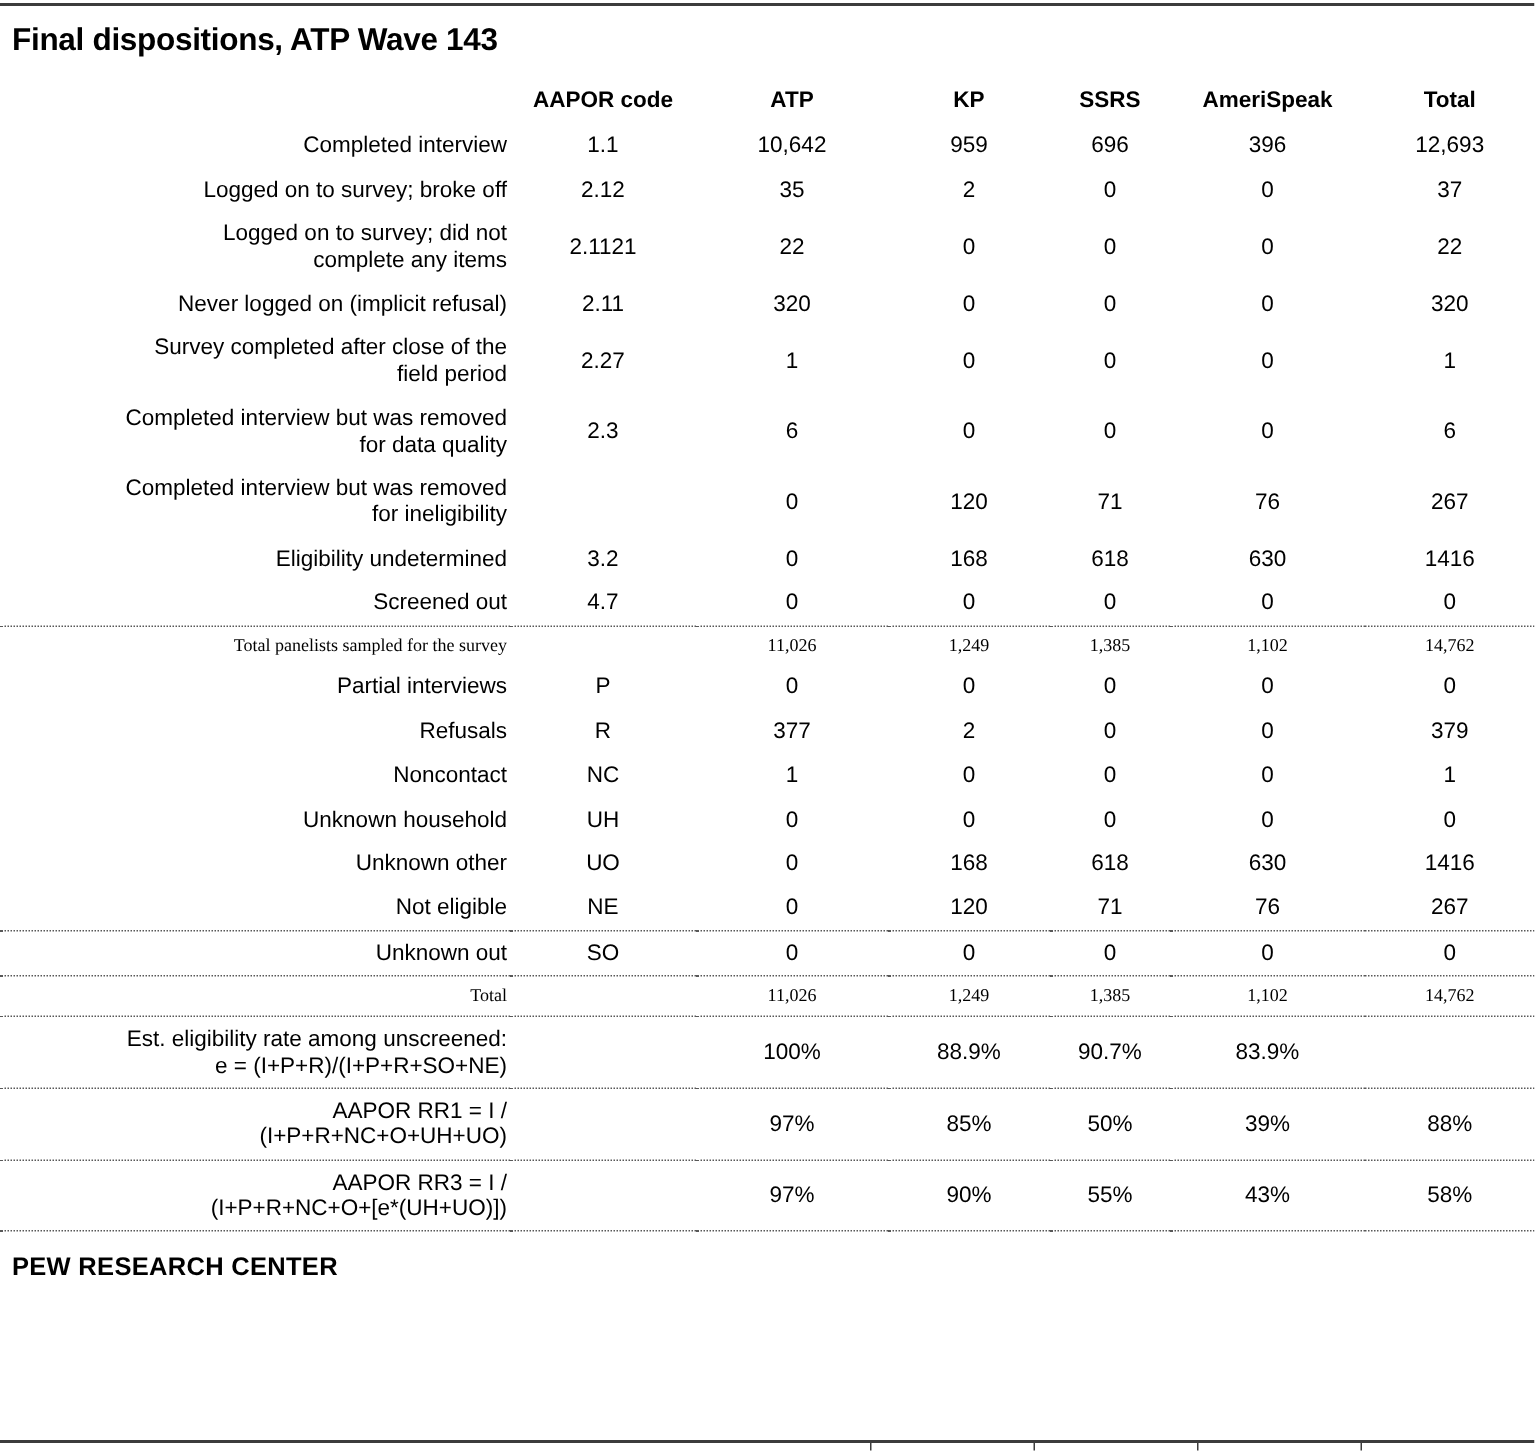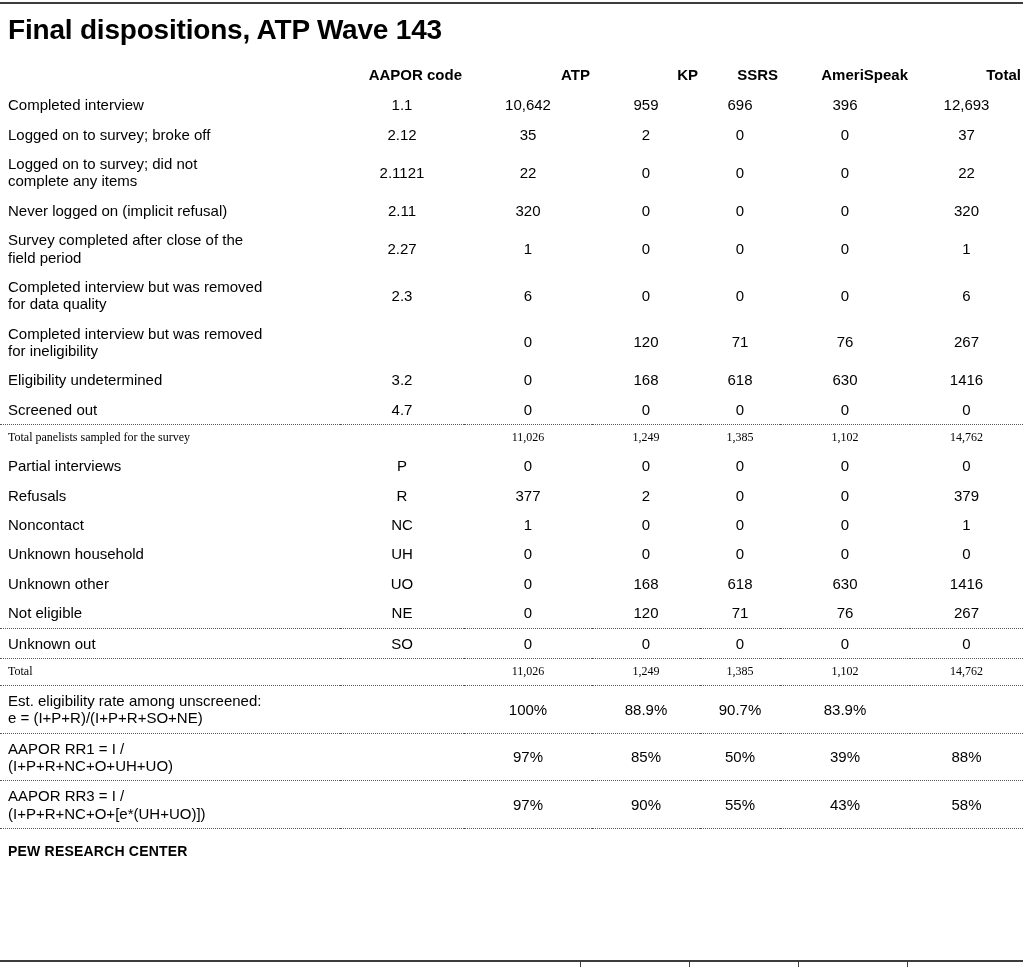--- a/index.html
+++ b/index.html
@@ -15,21 +15,21 @@
     min-height: 969px;
     background: #ffffff;
     box-sizing: border-box;
   }
   .top-rule {
     height: 2px;
     background: #3c3c3c;
     margin: 2px 0 0 0;
   }
   .page-title {
-    font-size: 28px;
+    font-size: 21px;
     font-weight: 700;
     letter-spacing: -0.2px;
     margin: 11px 8px 12px 8px;
     line-height: 1.1;
   }
   table.disp {
     width: 1023px;
     border-collapse: collapse;
     table-layout: fixed;
   }
@@ -37,35 +37,34 @@
     vertical-align: middle;
     padding: 6px 2px;
     font-size: 15px;
     line-height: 1.16;
     text-align: center;
   }
   table.disp th {
     font-weight: 700;
     padding-top: 8px;
     padding-bottom: 7px;
+  }
+  table.disp th.col-label, table.disp td.label {
     text-align: right;
-  }
-  table.disp th.col-label, table.disp td.label {
-    text-align: left;
     padding-left: 8px;
     white-space: pre-line;
   }
   tr.serif td {
     font-family: "Liberation Serif", "DejaVu Serif", serif;
     font-size: 12px;
   }
   tr.sep-above td { border-top: 1px dotted #585858; }
   tr.sep-below td { border-bottom: 1px dotted #585858; }
   .source-label {
-    font-size: 14px;
+    font-size: 17px;
     font-weight: 700;
     letter-spacing: 0.2px;
     margin: 14px 8px 0 8px;
   }
   .bottom-rule {
     position: absolute;
     left: 0;
     bottom: 4px;
     width: 1023px;
     height: 7px;

